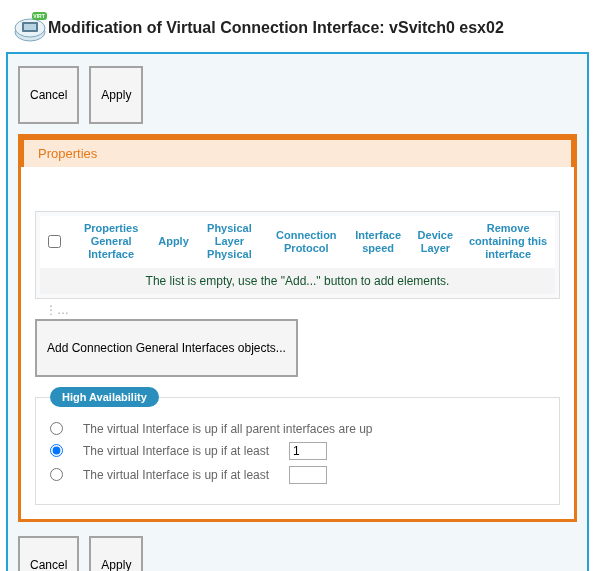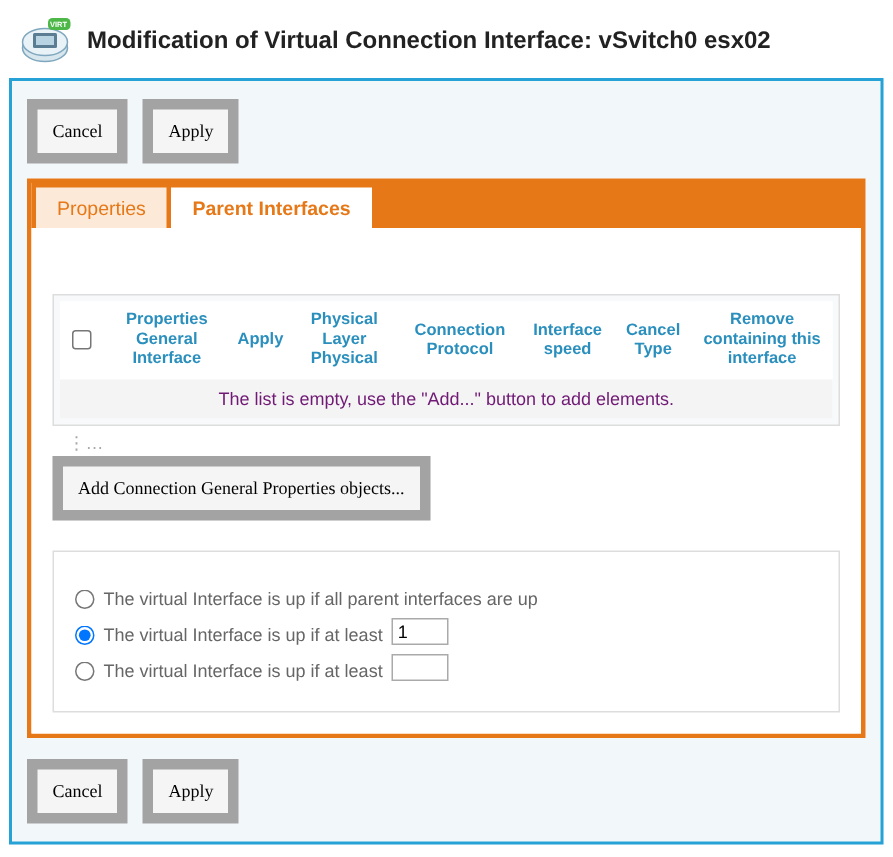--- a/index.html
+++ b/index.html
@@ -8,21 +8,20 @@
     padding: 0;
     font-family: "Segoe UI", Tahoma, Arial, sans-serif;
     font-size: 12px;
     background: #fff;
     color: #333;
     width: 595px;
   }
   .header {
     display: flex;
     align-items: center;
-    gap: 10px;
     padding: 10px 12px 6px 12px;
   }
   .header-icon {
     width: 36px;
     height: 36px;
   }
   .header-title {
     font-size: 16px;
     font-weight: bold;
     color: #222;
@@ -32,38 +31,39 @@
     margin: 0 6px 6px 6px;
     background: #f2f7fa;
     padding: 12px 10px;
   }
   .button-row {
     display: flex;
     gap: 10px;
     margin-bottom: 10px;
   }
   button {
-    font-family: Liberation Serif, serif;
-    font-size: 12px;
-    padding: 7px 10px;
+    font-family: Liberation Sans, sans-serif;
+    font-size: 12px;
+    padding: 20px 10px;
     background: #f5f5f5;
-    border: 7px solid #a3a3a3;
+    border: 2px solid #a3a3a3;
     cursor: pointer;
   }
   button:disabled {
     color: #888;
     cursor: default;
   }
   .tabs-container {
     border: 3px solid #e67817;
     background: #fff;
   }
   .tabs-header {
     display: flex;
     background: #e67817;
+    flex-direction: column;
   }
   .tab {
     padding: 6px 14px;
     font-size: 13px;
     cursor: pointer;
   }
   .tab.inactive {
     background: #fce9d8;
     color: #e67817;
     margin: 3px 3px 0 3px;
@@ -99,21 +99,21 @@
     background: #fff;
     font-size: 11px;
     line-height: 1.2;
     vertical-align: middle;
   }
   table.data-table th.checkbox-col {
     width: 24px;
   }
   .empty-row td {
     text-align: center;
-    color: #701a75;
+    color: #14532d;
     padding: 6px;
     font-size: 12px;
     background: #f4f4f4;
   }
   .below-table {
     margin-top: 4px;
   }
   .tree-dots {
     color: #aaa;
     margin-left: 10px;
@@ -136,22 +136,22 @@
     left: 14px;
     background: #2a8fbd;
     color: #fff;
     font-weight: bold;
     padding: 4px 12px;
     border-radius: 11px;
     font-size: 11px;
   }
   .ha-option {
     display: flex;
-    align-items: flex-end;
-    gap: 6px;
+    align-items: center;
+    gap: 20px;
     margin: 6px 0;
     color: #666;
     font-size: 12px;
   }
   .ha-option input[type="radio"] {
     margin: 0;
   }
   .ha-option input[type="text"] {
     width: 38px;
     font-size: 12px;
@@ -185,59 +185,59 @@
 <div class="main-frame">
 
   <div class="button-row">
     <button>Cancel</button>
     <button>Apply</button>
   </div>
 
   <div class="tabs-container">
     <div class="tabs-header">
       <div class="tab inactive">Properties</div>
-      <div class="tab active">Parent Interfaces</div>
     </div>
 
     <div class="tab-content">
 
       <div class="table-wrap">
         <table class="data-table">
           <thead>
             <tr>
               <th class="checkbox-col">
                 <input type="checkbox" style="">
               </th>
               <th>Properties General Interface</th>
               <th>Apply</th>
               <th>Physical Layer Physical</th>
               <th>Connection Protocol</th>
               <th>Interface speed</th>
-              <th>Cancel Type</th>
+              <th>Device Layer</th>
               <th>Remove containing this interface</th>
             </tr>
           </thead>
           <tbody>
             <tr class="empty-row">
               <td colspan="8">The list is empty, use the "Add..." button to add elements.</td>
             </tr>
           </tbody>
         </table>
       </div>
 
       <div class="below-table">
         <div class="inline-row">
           <span class="tree-dots">⋮…</span>
         </div>
         <div class="inline-row">
-          <button>Add Connection General Properties objects...</button>
+          <button>Add Connection General Interfaces objects...</button>
         </div>
       </div>
 
       <div class="ha-section">
+        <div class="ha-badge">High Availability</div>
 
         <label class="ha-option">
           <input type="radio" name="ha" style="">
           <span>The virtual Interface is up if all parent interfaces are up</span>
         </label>
 
         <label class="ha-option">
           <input type="radio" name="ha" checked="" style="">
           <span>The virtual Interface is up if at least</span>
           <input type="text" value="1" style="">

